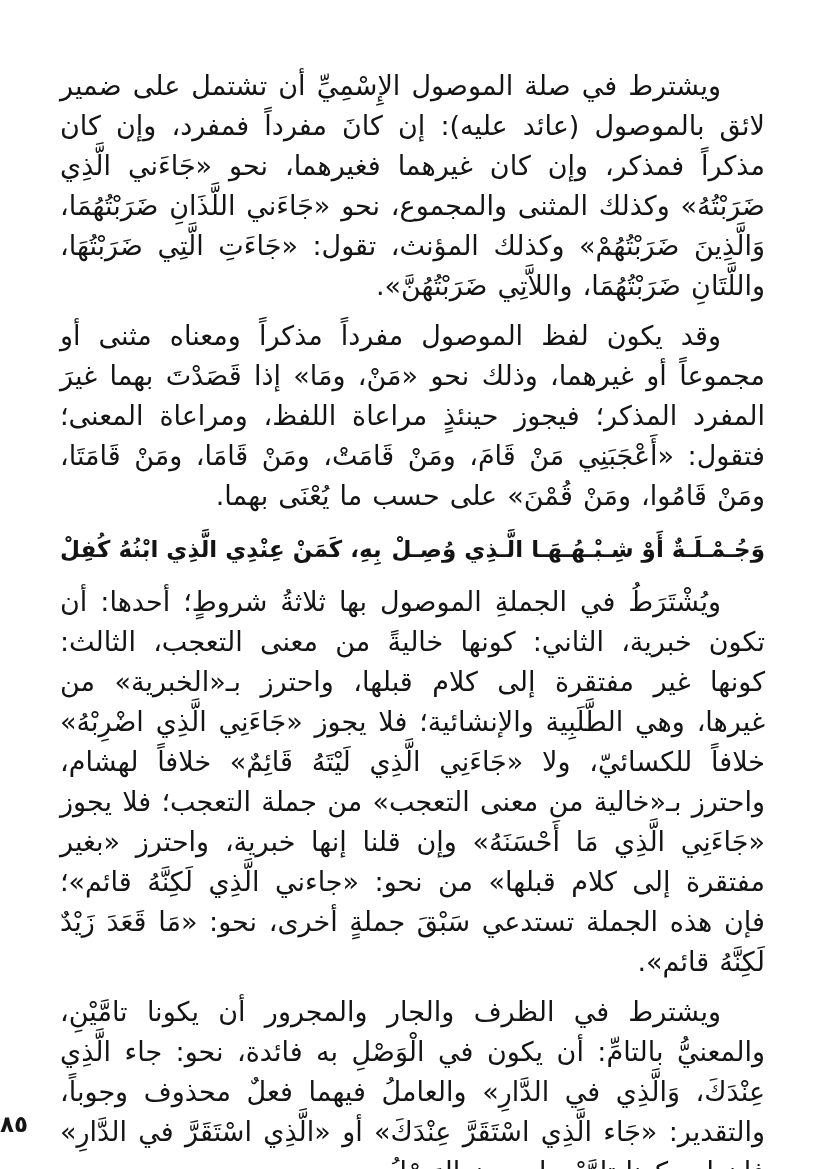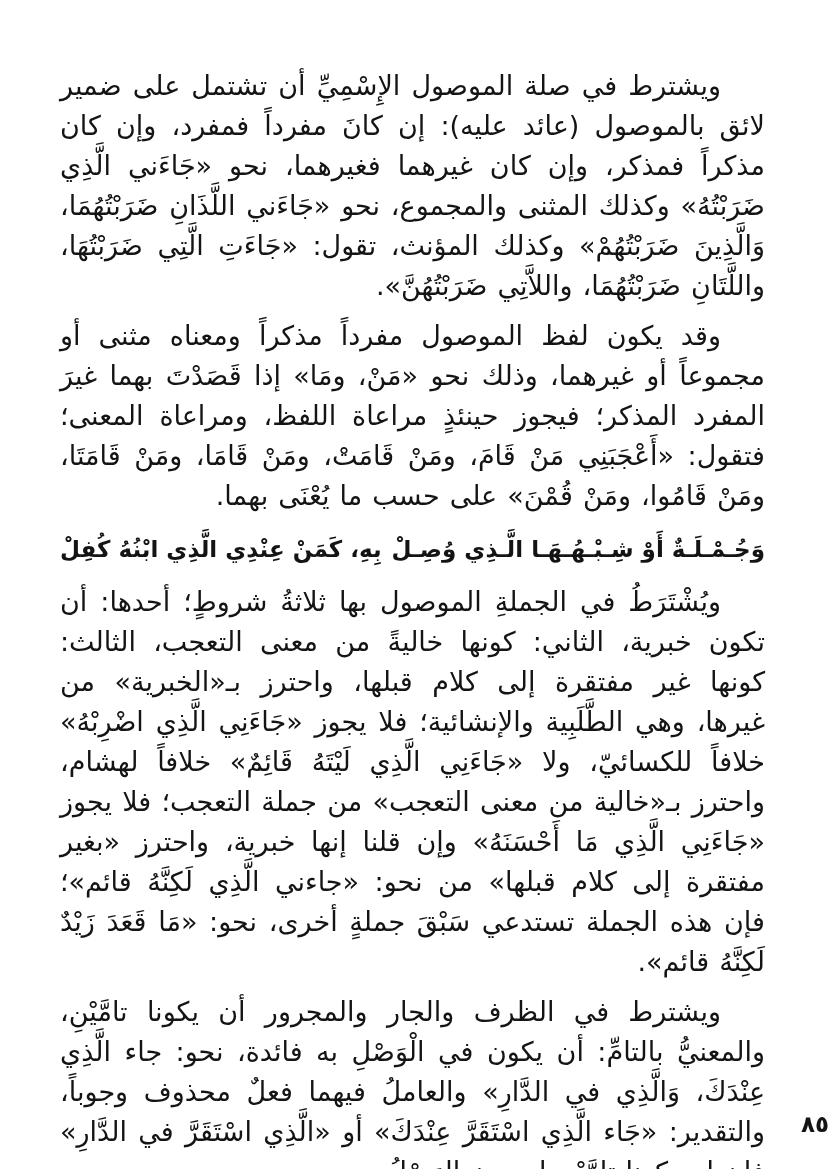--- a/index.html
+++ b/index.html
@@ -43,21 +43,21 @@
     white-space: nowrap;
   }
   .verse .hemistich {
     letter-spacing: 0.5px;
   }
   .page-number {
     position: absolute;
     bottom: 32px;
     left: 0;
     right: 0;
-    text-align: right;
+    text-align: left;
     font-size: 23px;
     font-weight: bold;
     color: #141414;
   }
 </style>
 </head>
 <body>
 
 <div class="page">
   <div class="text-block">

